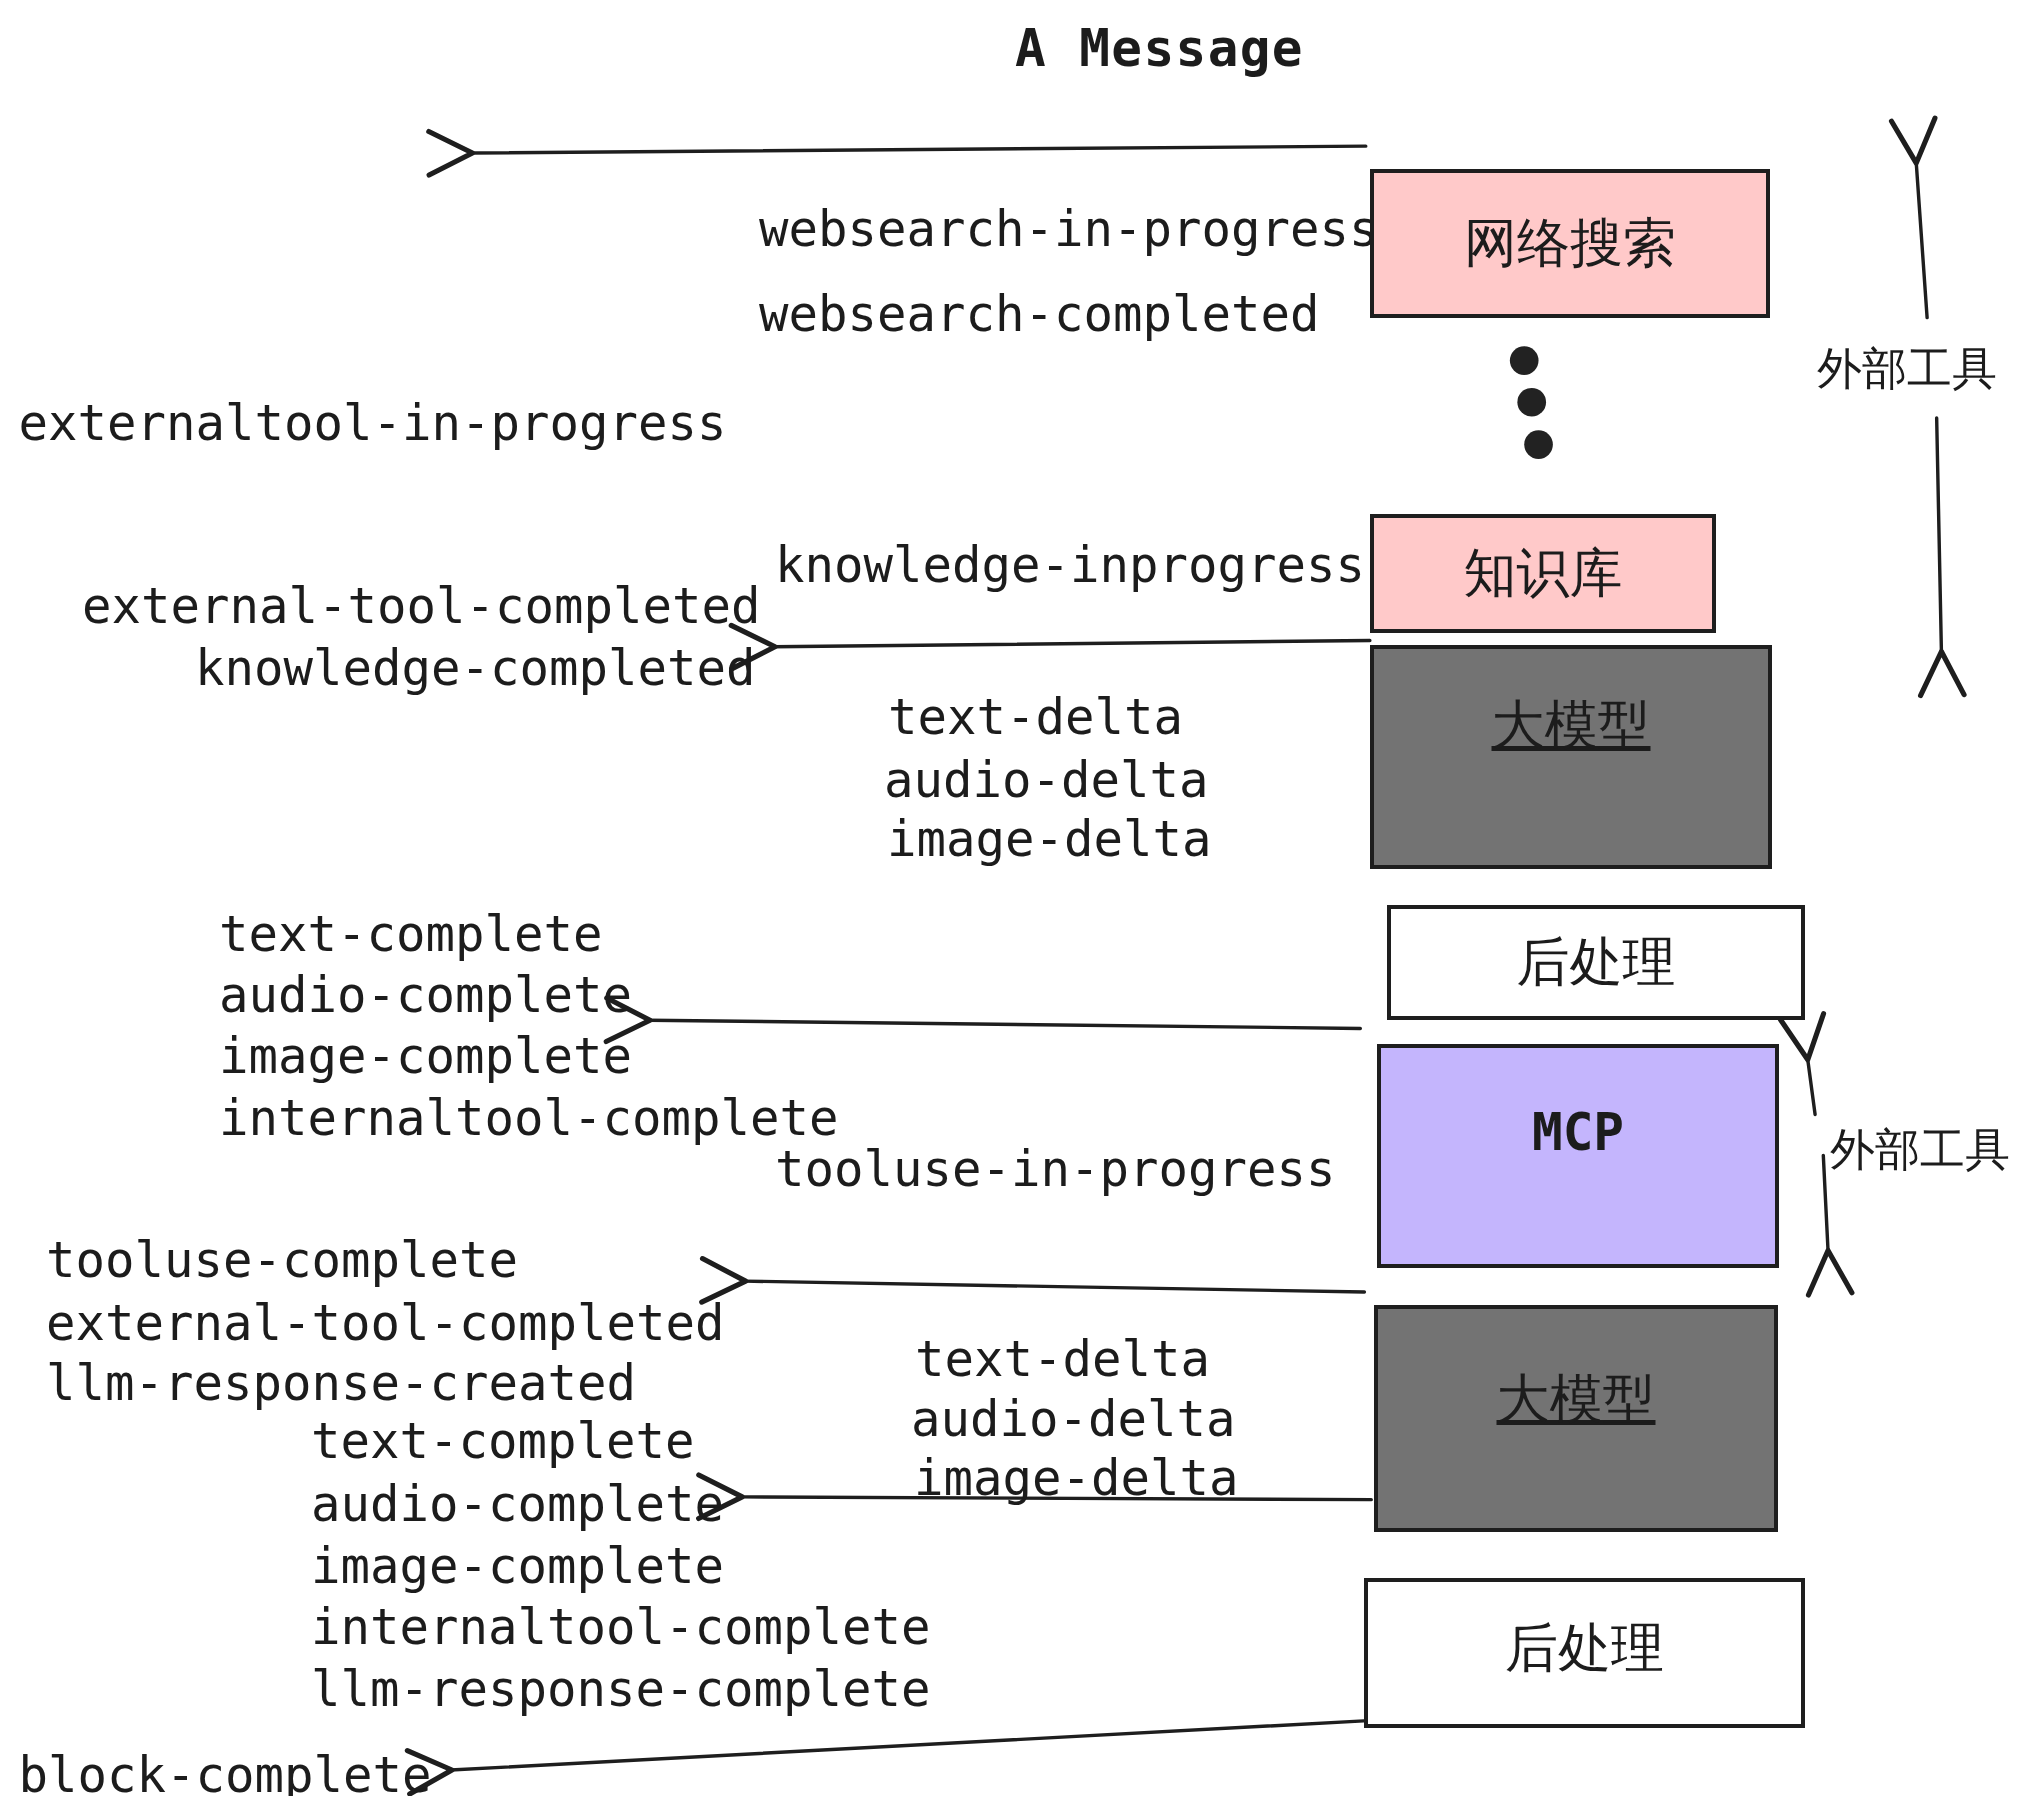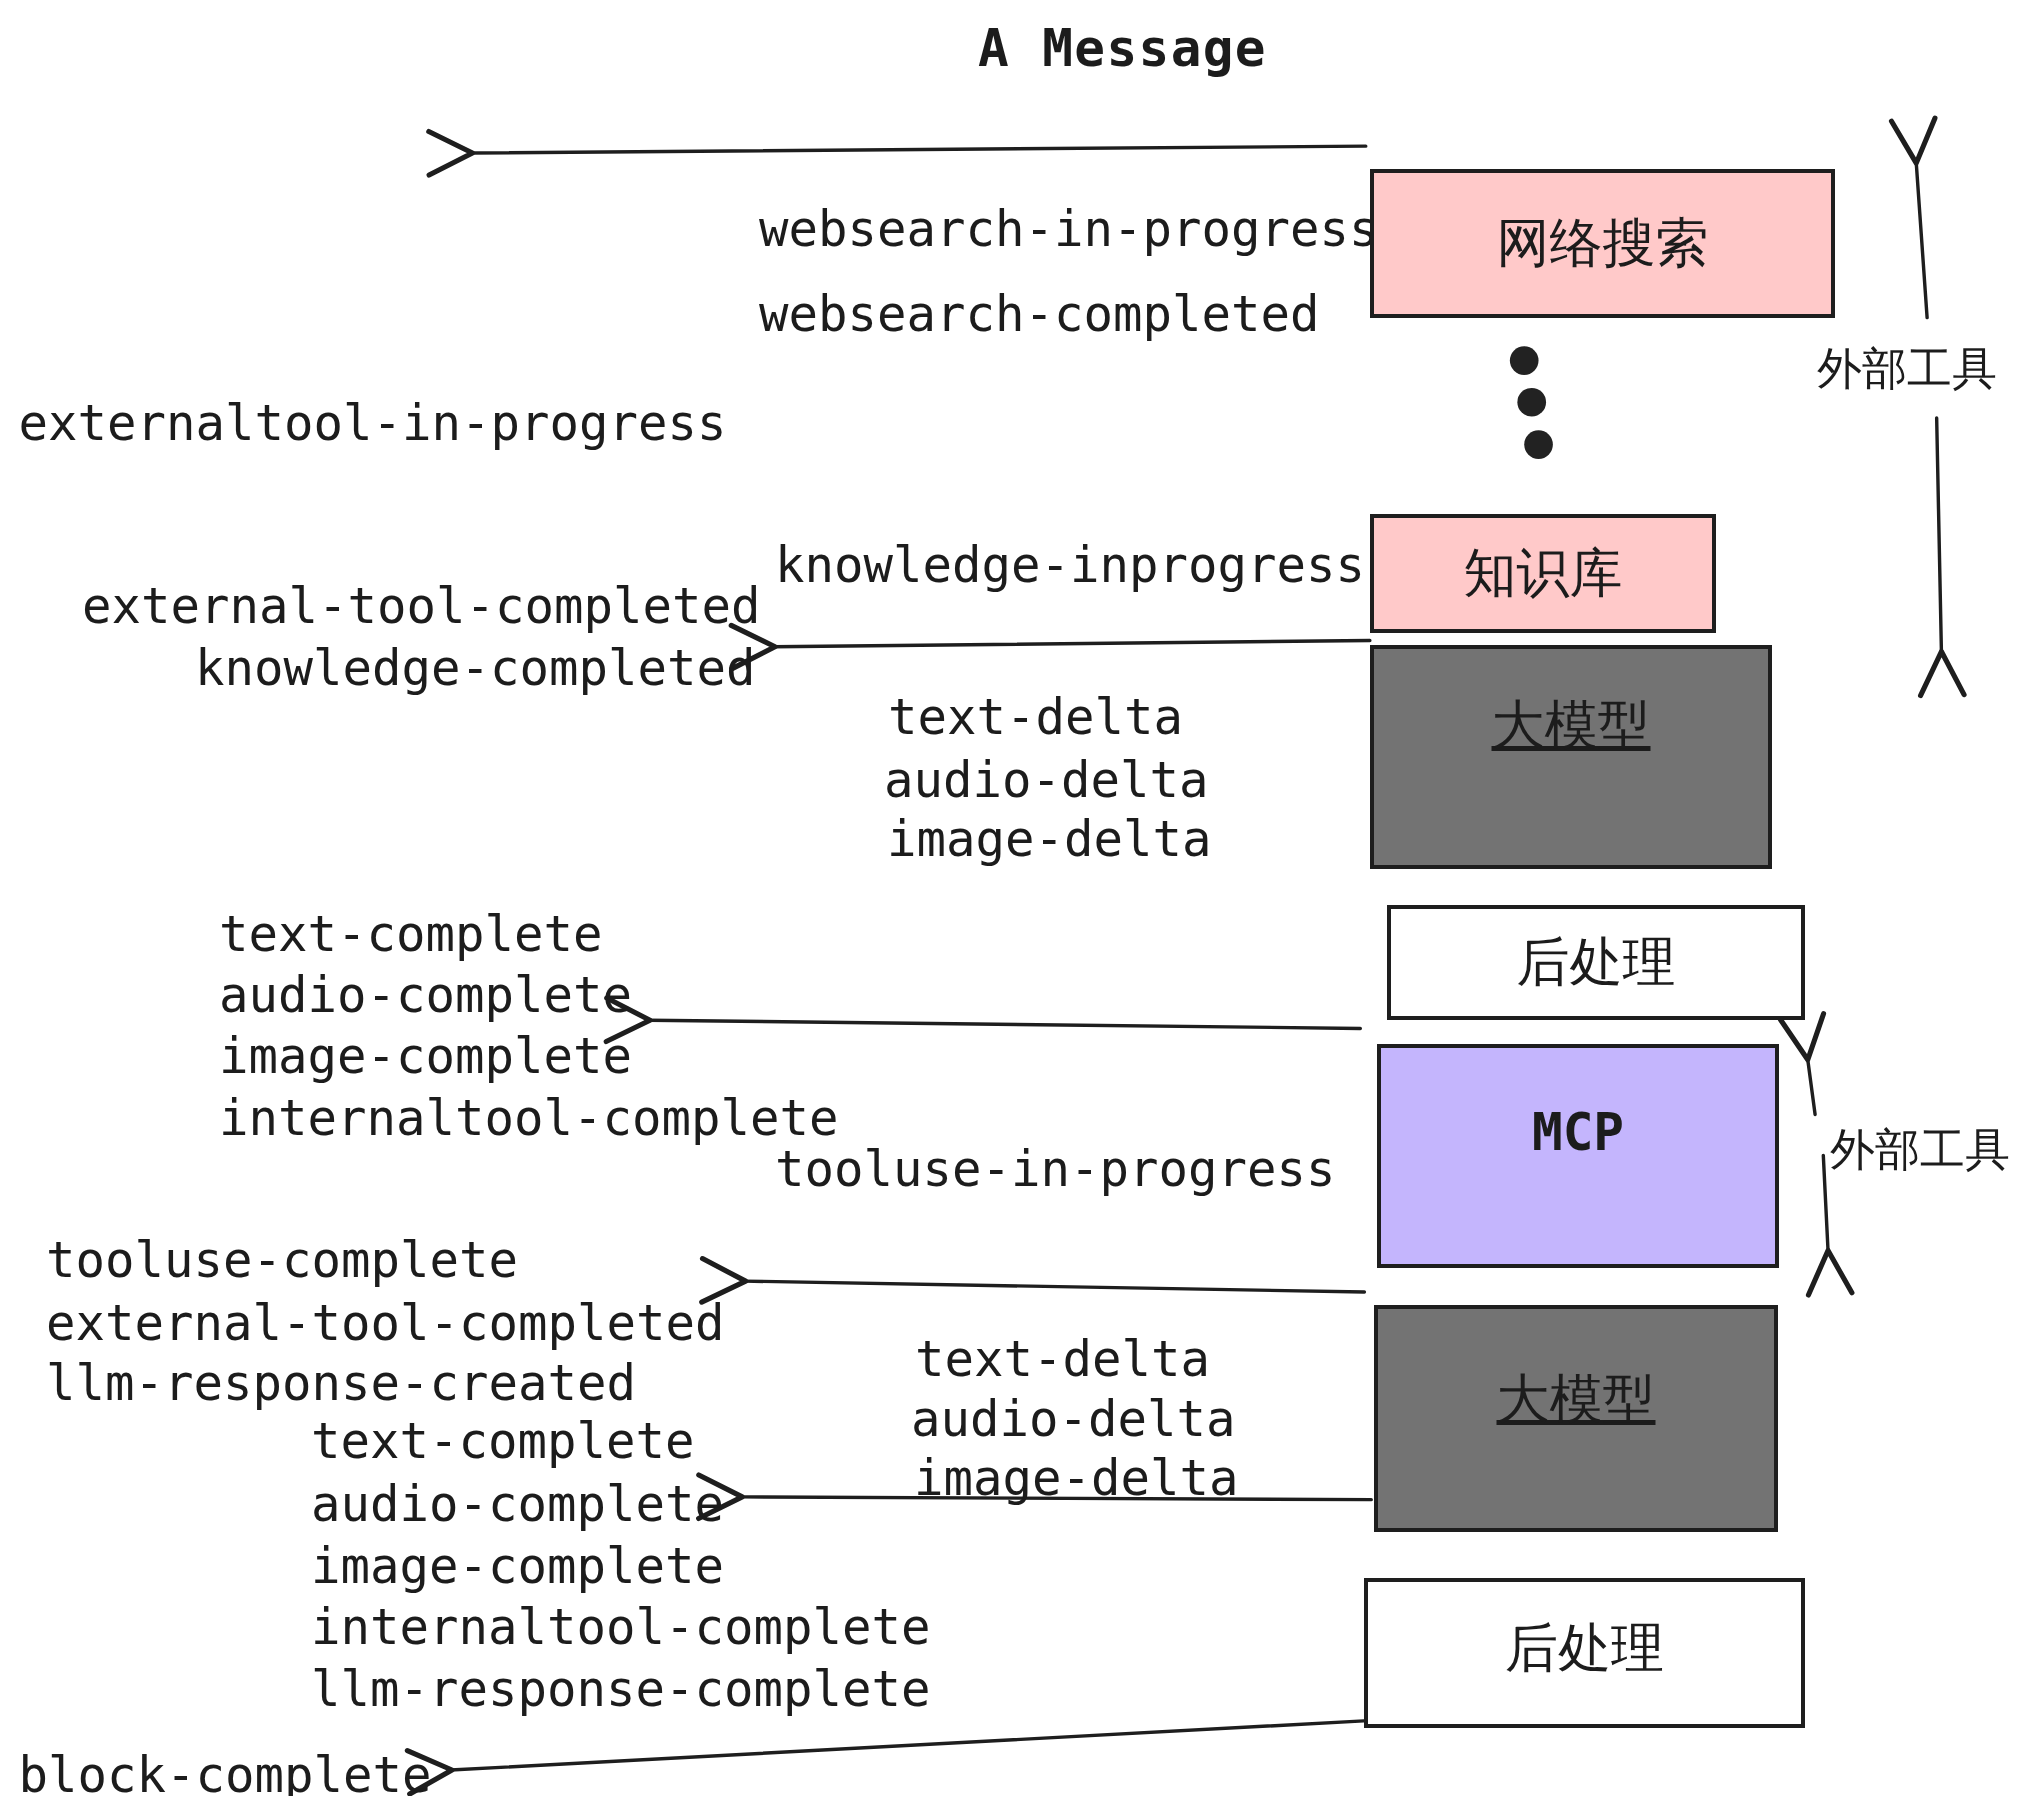--- a/index.html
+++ b/index.html
@@ -1,19 +1,19 @@
 <!DOCTYPE html>
 <html style="font-size:11px"><head>
 <meta charset="utf-8">
 <style>
   html,body{margin:0;padding:0;background:#ffffff;}
   #canvas{position:relative;width:2035px;height:1796px;background:#ffffff;overflow:hidden;
           font-family:"DejaVu Sans Mono", monospace;color:#1c1c1c;}
   .title{position:absolute;font-size:51px;font-weight:600;letter-spacing:1.4px;
-         font-family:"DejaVu Sans Mono", monospace;}
+         font-family:"DejaVu Sans Mono", monospace;margin-left:37px;}
   .ev{position:absolute;font-size:49px;line-height:1.15;white-space:nowrap;
       font-family:"DejaVu Sans Mono", monospace;font-weight:500;}
   .box{position:absolute;box-sizing:border-box;border:4.1px solid #1e1e1e;
        display:flex;align-items:center;justify-content:center;}
   .box-label{font-family:"DejaVu Sans", sans-serif;font-size:53px;color:#1c1c1c;}
   .box-label.latin{font-family:"DejaVu Sans Mono", monospace;font-size:51px;font-weight:600;}
   .pink{background:#ffc9c9;}
   .green{background:#737373;text-decoration:underline;}
   .yellow{background:#c4b5fd;}
   .white{background:#ffffff;}
@@ -73,21 +73,21 @@
   <div class="ev" style="left:915px;top:1332px;">text-delta</div>
   <div class="ev" style="left:911px;top:1392px;">audio-delta</div>
   <div class="ev" style="left:914px;top:1451px;">image-delta</div>
   <div class="ev" style="left:311px;top:1414px;">text-complete</div>
   <div class="ev" style="left:311px;top:1477px;">audio-complete</div>
   <div class="ev" style="left:311px;top:1539px;">image-complete</div>
   <div class="ev" style="left:311px;top:1600px;">internaltool-complete</div>
   <div class="ev" style="left:311px;top:1662px;">llm-response-complete</div>
   <div class="ev" style="left:18.4px;top:1748px;">block-complete</div>
 
-  <div class="box pink" style="left:1370px;top:169px;width:465px;height:149px;">
+  <div class="box pink" style="left:1370px;top:169px;width:400px;height:149px;">
     <span class="box-label">网络搜索</span>
   </div>
   <div class="box pink" style="left:1370px;top:514px;width:346px;height:119px;">
     <span class="box-label">知识库</span>
   </div>
   <div class="box green" style="left:1370px;top:645px;width:402px;height:224px;align-items:flex-start;padding-top:41px;">
     <span class="box-label">大模型</span>
   </div>
   <div class="box white" style="left:1387px;top:905px;width:418px;height:115px;">
     <span class="box-label">后处理</span>

